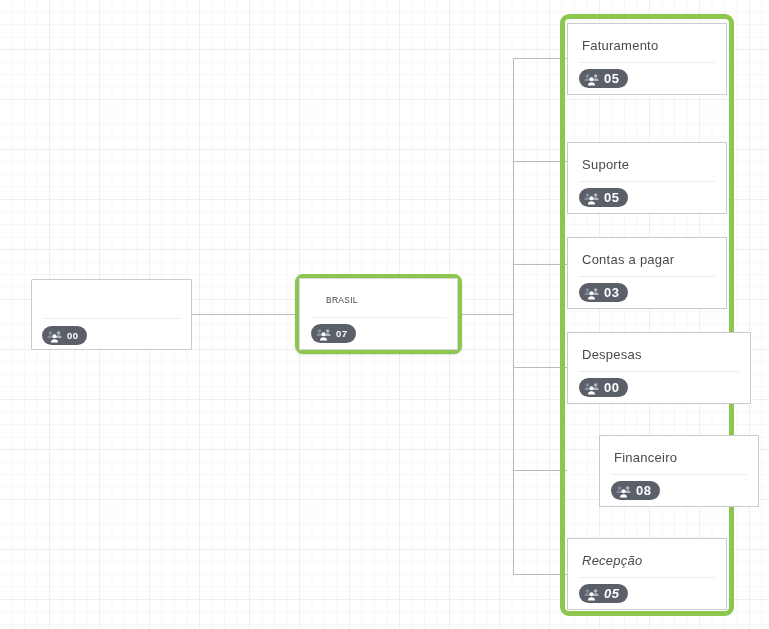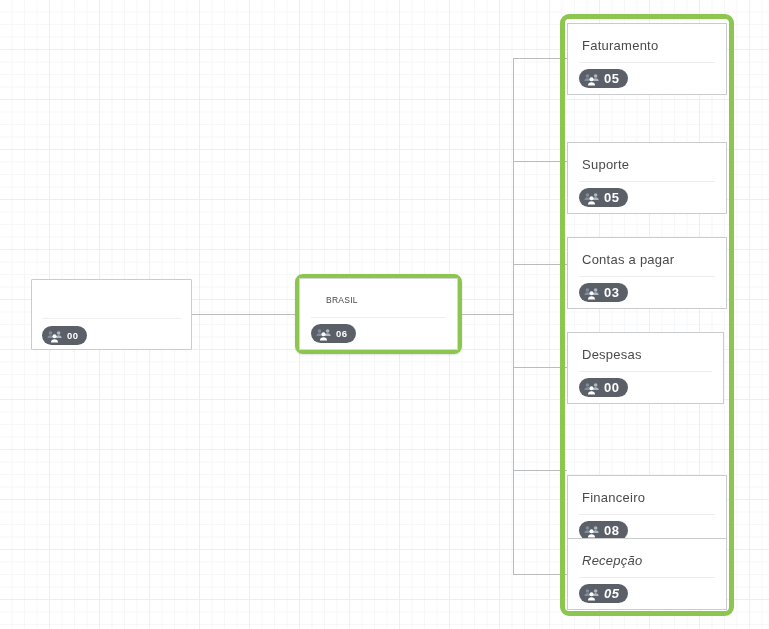--- a/index.html
+++ b/index.html
@@ -156,21 +156,21 @@
       <span class="ico">
         <svg viewBox="0 0 24 20" width="15" height="13" xmlns="http://www.w3.org/2000/svg">
           <circle cx="5.5" cy="4.4" r="2.9" fill="#7f8c9b"></circle>
           <path d="M0.6 12.4c0-2.7 2.2-4.3 4.9-4.3s4.9 1.6 4.9 4.3z" fill="#7f8c9b"></path>
           <circle cx="18.6" cy="4.4" r="2.9" fill="#aeb8c4"></circle>
           <path d="M13.7 12.4c0-2.7 2.2-4.3 4.9-4.3s4.9 1.6 4.9 4.3z" fill="#aeb8c4"></path>
           <circle cx="12" cy="9.6" r="3.3" fill="#ffffff"></circle>
           <path d="M6.3 19.6c0-3.2 2.6-5.1 5.7-5.1s5.7 1.9 5.7 5.1z" fill="#ffffff"></path>
         </svg>
       </span>
-      <span class="cnt">06</span>
+      <span class="cnt">07</span>
     </div>
   </div>
 
   <div id="group" style="left:560px;top:14px;width:174px;height:602px;"></div>
 
   <div class="child" style="left:567px;top:23px;width:160px;height:72px;">
     <div class="title">Faturamento</div>
     <div class="divider"></div>
     <div class="badge">
       <span class="ico">
@@ -216,39 +216,39 @@
           <circle cx="18.6" cy="4.4" r="2.9" fill="#aeb8c4"></circle>
           <path d="M13.7 12.4c0-2.7 2.2-4.3 4.9-4.3s4.9 1.6 4.9 4.3z" fill="#aeb8c4"></path>
           <circle cx="12" cy="9.6" r="3.3" fill="#ffffff"></circle>
           <path d="M6.3 19.6c0-3.2 2.6-5.1 5.7-5.1s5.7 1.9 5.7 5.1z" fill="#ffffff"></path>
         </svg>
       </span>
       <span class="cnt">03</span>
     </div>
   </div>
 
-  <div class="child" style="left:567px;top:332px;width:157px;height:72px;">
+  <div class="child" style="left:567px;top:332px;width:184px;height:72px;">
     <div class="title">Despesas</div>
     <div class="divider"></div>
     <div class="badge">
       <span class="ico">
         <svg viewBox="0 0 24 20" width="15" height="13" xmlns="http://www.w3.org/2000/svg">
           <circle cx="5.5" cy="4.4" r="2.9" fill="#7f8c9b"></circle>
           <path d="M0.6 12.4c0-2.7 2.2-4.3 4.9-4.3s4.9 1.6 4.9 4.3z" fill="#7f8c9b"></path>
           <circle cx="18.6" cy="4.4" r="2.9" fill="#aeb8c4"></circle>
           <path d="M13.7 12.4c0-2.7 2.2-4.3 4.9-4.3s4.9 1.6 4.9 4.3z" fill="#aeb8c4"></path>
           <circle cx="12" cy="9.6" r="3.3" fill="#ffffff"></circle>
           <path d="M6.3 19.6c0-3.2 2.6-5.1 5.7-5.1s5.7 1.9 5.7 5.1z" fill="#ffffff"></path>
         </svg>
       </span>
       <span class="cnt">00</span>
     </div>
   </div>
 
-  <div class="child" style="left:567px;top:435px;width:160px;height:72px;margin-top:40px;">
+  <div class="child" style="left:599px;top:435px;width:160px;height:72px;">
     <div class="title">Financeiro</div>
     <div class="divider"></div>
     <div class="badge">
       <span class="ico">
         <svg viewBox="0 0 24 20" width="15" height="13" xmlns="http://www.w3.org/2000/svg">
           <circle cx="5.5" cy="4.4" r="2.9" fill="#7f8c9b"></circle>
           <path d="M0.6 12.4c0-2.7 2.2-4.3 4.9-4.3s4.9 1.6 4.9 4.3z" fill="#7f8c9b"></path>
           <circle cx="18.6" cy="4.4" r="2.9" fill="#aeb8c4"></circle>
           <path d="M13.7 12.4c0-2.7 2.2-4.3 4.9-4.3s4.9 1.6 4.9 4.3z" fill="#aeb8c4"></path>
           <circle cx="12" cy="9.6" r="3.3" fill="#ffffff"></circle>

